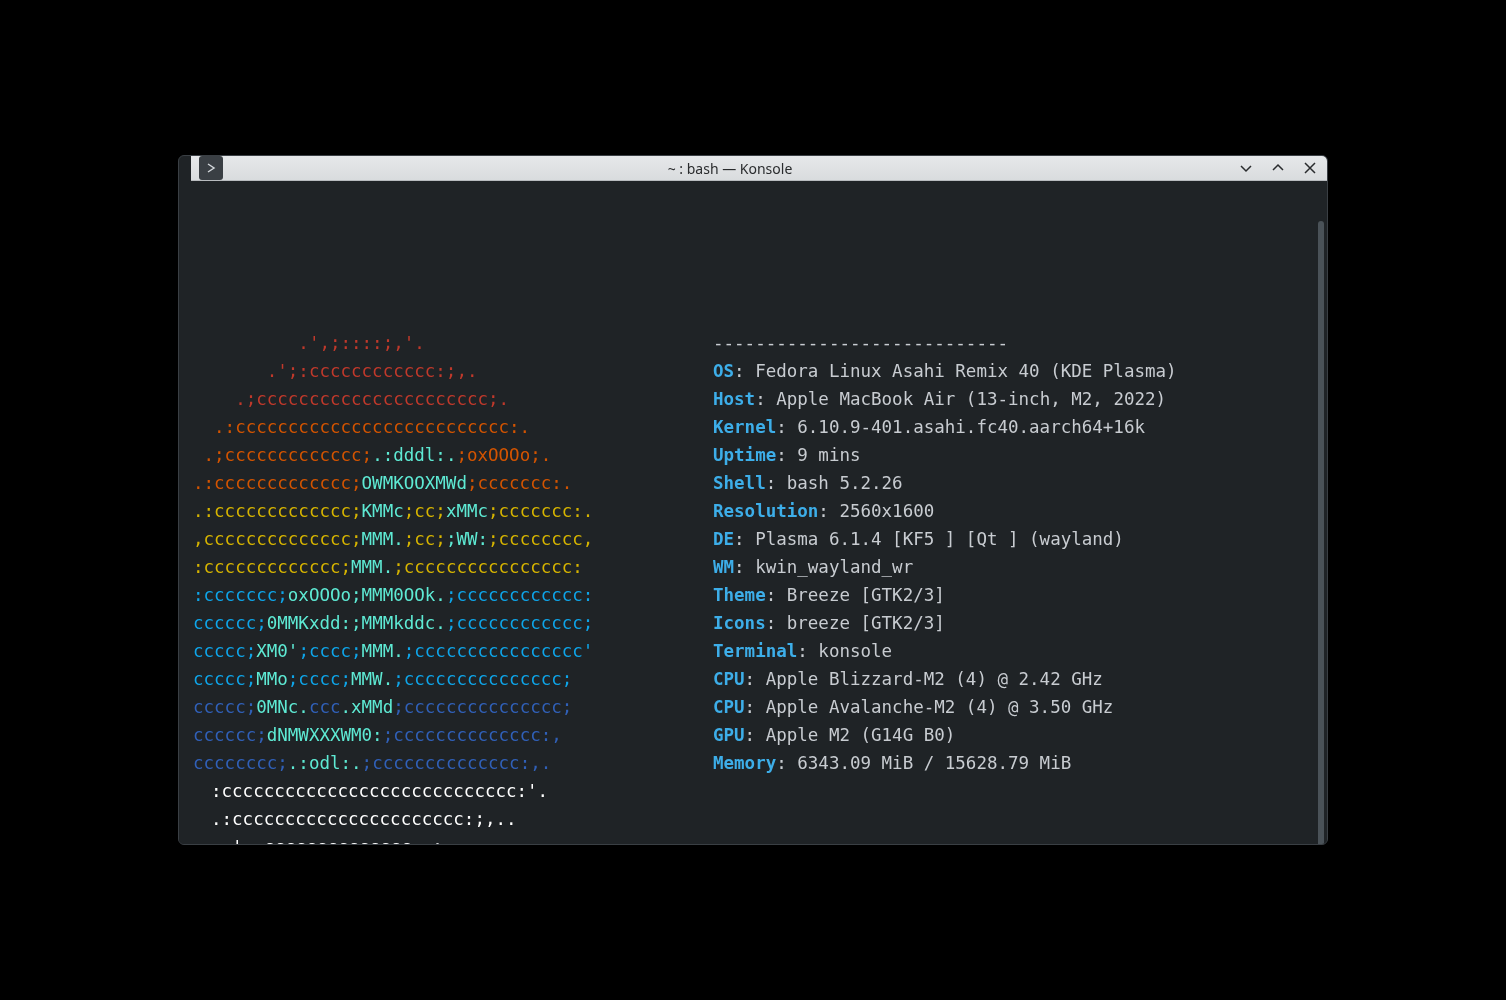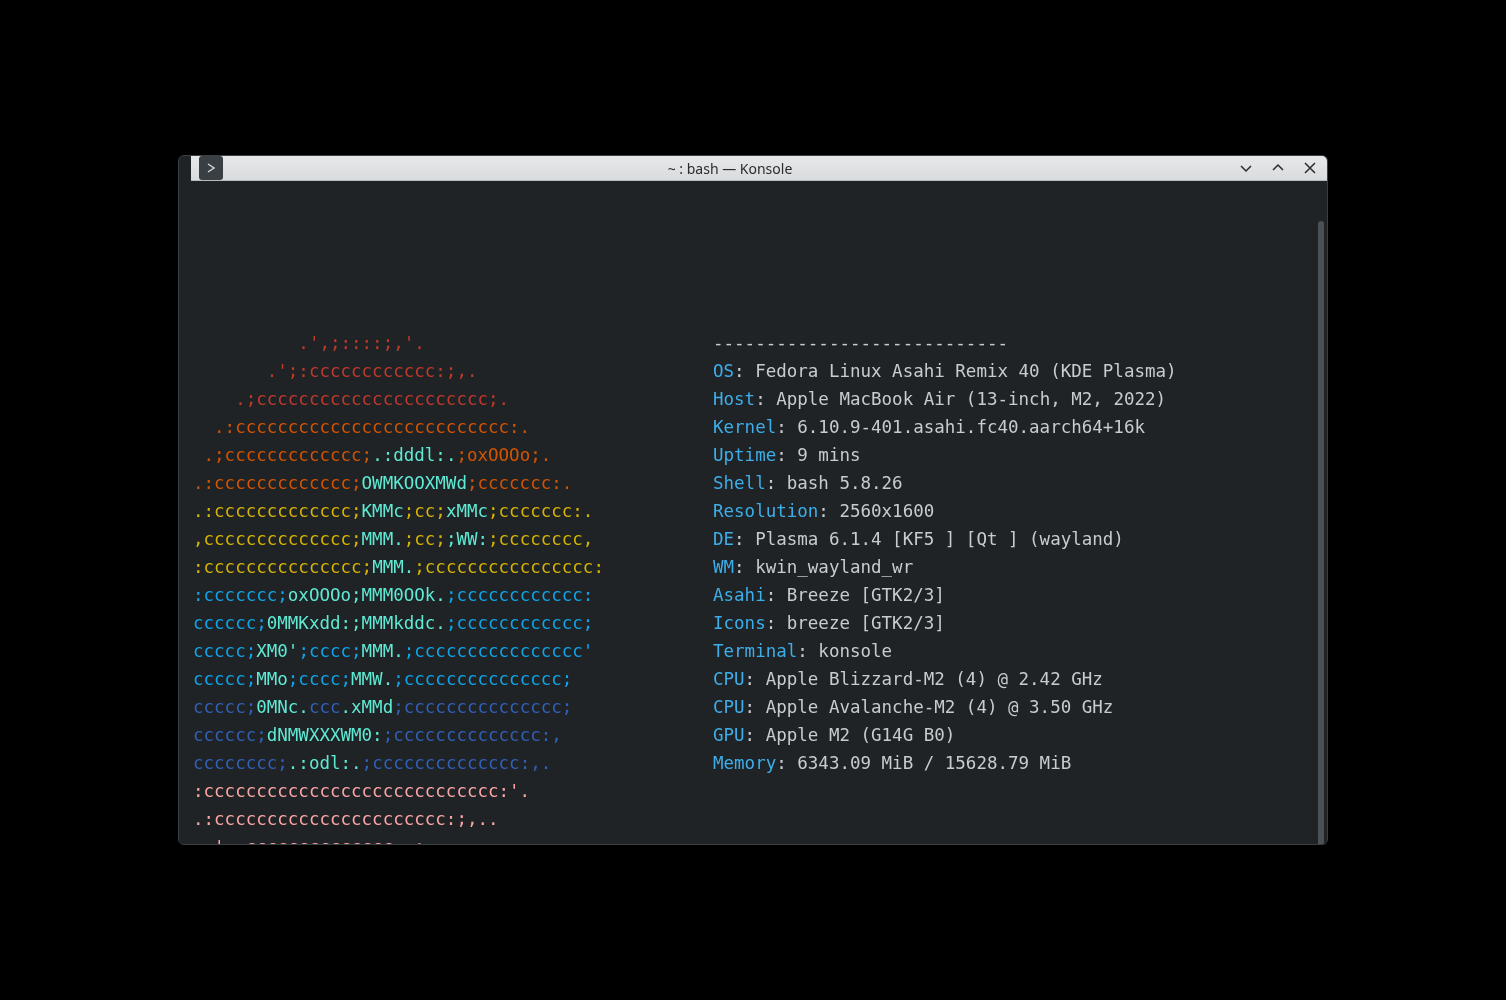--- a/index.html
+++ b/index.html
@@ -95,32 +95,32 @@
     gap: 0;
   }
   .logo-col {
     width: 430px;
     flex-shrink: 0;
   }
   .info-col {
     flex: 1;
     padding-left: 90px;
   }
-  .info-key { color: #3daee9; font-weight: normal; }
+  .info-key { color: #3daee9; font-weight: bold; }
   .info-val { color: #c8ccd1; }
   .colorblocks {
     margin-top: 16px;
   }
   
   .c-red { color: #c0392b; }
   .c-orange { color: #d35400; }
   .c-yellow { color: #d6b400; }
   .c-green { color: #0ea5e9; }
   .c-blue { color: #3060b8; }
-  .c-purple { color: #fca5a5; }
+  .c-purple { color: #ffffff; margin-left: 18px; }
   .c-white { color: #5eead4; }
 </style>
 </head>
 <body>
 
 <div class="window">
 
   <div class="titlebar">
     <div class="titlebar-left">
       <div class="menu-btn">
@@ -155,43 +155,43 @@
     <div class="columns">
       <div class="logo-col">
 <span class="c-red">          .',;::::;,'.</span>
 <span class="c-red">       .';:cccccccccccc:;,.</span>
 <span class="c-red">    .;cccccccccccccccccccccc;.</span>
 <span class="c-orange">  .:cccccccccccccccccccccccccc:.</span>
 <span class="c-orange"> .;ccccccccccccc;</span><span class="c-white">.:dddl:.</span><span class="c-orange">;oxOOOo;.</span>
 <span class="c-orange">.:ccccccccccccc;</span><span class="c-white">OWMKOOXMWd</span><span class="c-orange">;ccccccc:.</span>
 <span class="c-yellow">.:ccccccccccccc;</span><span class="c-white">KMMc</span><span class="c-yellow">;cc;</span><span class="c-white">xMMc</span><span class="c-yellow">;ccccccc:.</span>
 <span class="c-yellow">,cccccccccccccc;</span><span class="c-white">MMM.</span><span class="c-yellow">;cc;</span><span class="c-white">;WW:</span><span class="c-yellow">;cccccccc,</span>
-<span class="c-yellow">:ccccccccccccccc;</span><span class="c-white">MMM.</span><span class="c-yellow">;cccccccccccccccc:</span>
+<span class="c-yellow">:ccccccccccccc;</span><span class="c-white">MMM.</span><span class="c-yellow">;cccccccccccccccc:</span>
 <span class="c-green">:ccccccc;</span><span class="c-white">oxOOOo</span><span class="c-white">;MMM0OOk.</span><span class="c-green">;cccccccccccc:</span>
 <span class="c-green">cccccc;</span><span class="c-white">0MMKxdd:</span><span class="c-white">;MMMkddc.</span><span class="c-green">;cccccccccccc;</span>
 <span class="c-green">ccccc;</span><span class="c-white">XM0'</span><span class="c-green">;cccc;</span><span class="c-white">MMM.</span><span class="c-green">;cccccccccccccccc'</span>
 <span class="c-green">ccccc;</span><span class="c-white">MMo</span><span class="c-green">;cccc;</span><span class="c-white">MMW.</span><span class="c-green">;ccccccccccccccc;</span>
 <span class="c-blue">ccccc;</span><span class="c-white">0MNc.</span><span class="c-blue">ccc</span><span class="c-white">.xMMd</span><span class="c-blue">;ccccccccccccccc;</span>
 <span class="c-blue">cccccc;</span><span class="c-white">dNMWXXXWM0:</span><span class="c-blue">;cccccccccccccc:,</span>
 <span class="c-blue">cccccccc;</span><span class="c-white">.:odl:.</span><span class="c-blue">;cccccccccccccc:,.</span>
 <span class="c-purple">:cccccccccccccccccccccccccccc:'.</span>
 <span class="c-purple">.:cccccccccccccccccccccc:;,..</span>
 <span class="c-purple">  '::cccccccccccccc::;,.</span>
 </div>
       <div class="info-col">
 <span class="info-val">----------------------------</span>
 <span class="info-key">OS</span><span class="info-val">: Fedora Linux Asahi Remix 40 (KDE Plasma)</span>
 <span class="info-key">Host</span><span class="info-val">: Apple MacBook Air (13-inch, M2, 2022)</span>
 <span class="info-key">Kernel</span><span class="info-val">: 6.10.9-401.asahi.fc40.aarch64+16k</span>
 <span class="info-key">Uptime</span><span class="info-val">: 9 mins</span>
-<span class="info-key">Shell</span><span class="info-val">: bash 5.8.26</span>
+<span class="info-key">Shell</span><span class="info-val">: bash 5.2.26</span>
 <span class="info-key">Resolution</span><span class="info-val">: 2560x1600</span>
 <span class="info-key">DE</span><span class="info-val">: Plasma 6.1.4 [KF5 ] [Qt ] (wayland)</span>
 <span class="info-key">WM</span><span class="info-val">: kwin_wayland_wr</span>
-<span class="info-key">Asahi</span><span class="info-val">: Breeze [GTK2/3]</span>
+<span class="info-key">Theme</span><span class="info-val">: Breeze [GTK2/3]</span>
 <span class="info-key">Icons</span><span class="info-val">: breeze [GTK2/3]</span>
 <span class="info-key">Terminal</span><span class="info-val">: konsole</span>
 <span class="info-key">CPU</span><span class="info-val">: Apple Blizzard-M2 (4) @ 2.42 GHz</span>
 <span class="info-key">CPU</span><span class="info-val">: Apple Avalanche-M2 (4) @ 3.50 GHz</span>
 <span class="info-key">GPU</span><span class="info-val">: Apple M2 (G14G B0)</span>
 <span class="info-key">Memory</span><span class="info-val">: 6343.09 MiB / 15628.79 MiB</span>
 <div class="colorblocks">
   
   
 </div>

